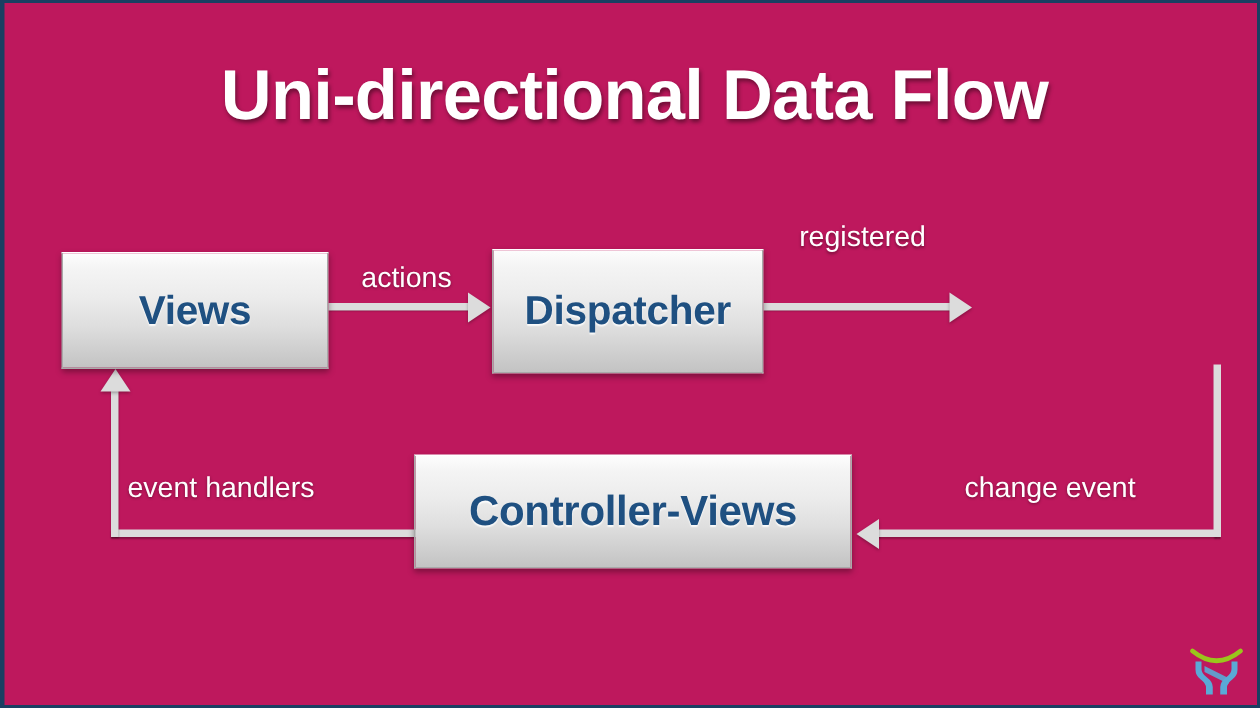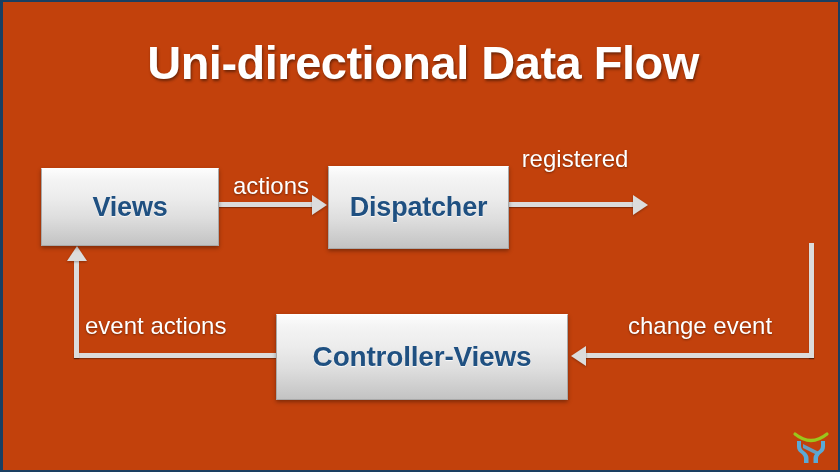--- a/index.html
+++ b/index.html
@@ -7,21 +7,21 @@
     padding: 0;
   }
   body {
     background: #1b3a57;
     font-family: "Liberation Sans", sans-serif;
   }
   #slide {
     position: relative;
     width: 840px;
     height: 472px;
-    background: #c2410c;
+    background: #be185d;
     overflow: hidden;
     box-sizing: border-box;
     border-left: 3px solid #1a3f62;
     border-right: 2px solid #1a3f62;
     border-top: 2px solid #1a3f62;
     border-bottom: 2px solid #1a3f62;
   }
 
   
   #title {
@@ -61,21 +61,21 @@
     font-size: 27px;
     font-weight: bold;
     letter-spacing: -0.2px;
     text-shadow: 0 1px 1px rgba(255,255,255,0.85);
     white-space: nowrap;
   }
 
   #node-views        { left: 38px;  top: 166px; width: 178px; height: 78px; }
   #node-dispatcher   { left: 325px; top: 164px; width: 181px; height: 83px; }
   #node-stores       { left: 648px; top: 163px; width: 177px; height: 78px; }
-  #node-controller   { left: 273px; top: 312px; width: 292px; height: 86px; justify-content: center; }
+  #node-controller   { left: 273px; top: 301px; width: 292px; height: 76px; justify-content: center; }
   #node-controller .node-label { font-size: 28px; }
 
   
   .line-h, .line-v {
     position: absolute;
     background: #dcdcdc;
     box-shadow: 0 1px 1px rgba(0,0,0,0.30);
   }
   .line-h { height: 5px; }
   .line-v { width: 5px; }
@@ -118,21 +118,21 @@
 
   
   #line-controller-left { left: 71px; top: 351px; width: 206px; }
   #line-controller-up   { left: 71px; top: 258px; height: 98px; }
   #arrowhead-controller-views { left: 64px; top: 244px; }
 
   
   .edge-label {
     position: absolute;
     color: #ffffff;
-    font-size: 24px;
+    font-size: 19px;
     line-height: 23px;
     text-shadow: 0 1px 2px rgba(0,0,0,0.4);
     white-space: nowrap;
     text-align: center;
   }
   #label-actions            { left: 226px; top: 172px; width: 84px; }
   #label-registered-callback{ left: 512px; top: 145px; width: 120px; }
   #label-change-events      { left: 614px; top: 312px; width: 166px; }
   #label-event-handlers     { left: 82px;  top: 312px; width: 160px; text-align: left; }
 
@@ -180,21 +180,21 @@
   </div>
 
   <div class="edge-label" id="label-actions">actions</div>
 
   <div class="edge-label" id="label-registered-callback">
     <div>registered</div>
   </div>
 
   <div class="edge-label" id="label-change-events">change event</div>
 
-  <div class="edge-label" id="label-event-handlers">event actions</div>
+  <div class="edge-label" id="label-event-handlers">event handlers</div>
 
   <div id="logo">
     <svg width="42" height="38" viewBox="0 0 42 38" xmlns="http://www.w3.org/2000/svg">
       <path d="M5 4 Q21 17 37 4" stroke="#9ac61c" stroke-width="3.2" fill="none" stroke-linecap="round"></path>
       <path d="M11 11 L11 16 Q11 19 14.5 21.5 Q18.5 24.5 18.5 28 L18.5 33 L14 33 L14 28.5 Q14 25.5 10.5 23 Q7 20.5 7 16.5 L7 11 Z" fill="#5aa9d6"></path>
       <path d="M31 11 L31 16 Q31 19 27.5 21.5 Q23.5 24.5 23.5 28 L23.5 33 L28 33 L28 28.5 Q28 25.5 31.5 23 Q35 20.5 35 16.5 L35 11 Z" fill="#5aa9d6"></path>
       <path d="M13 18 L29 26 L29 22 L13 14 Z" fill="#5aa9d6" opacity="0.9"></path>
     </svg>
   </div>
 

